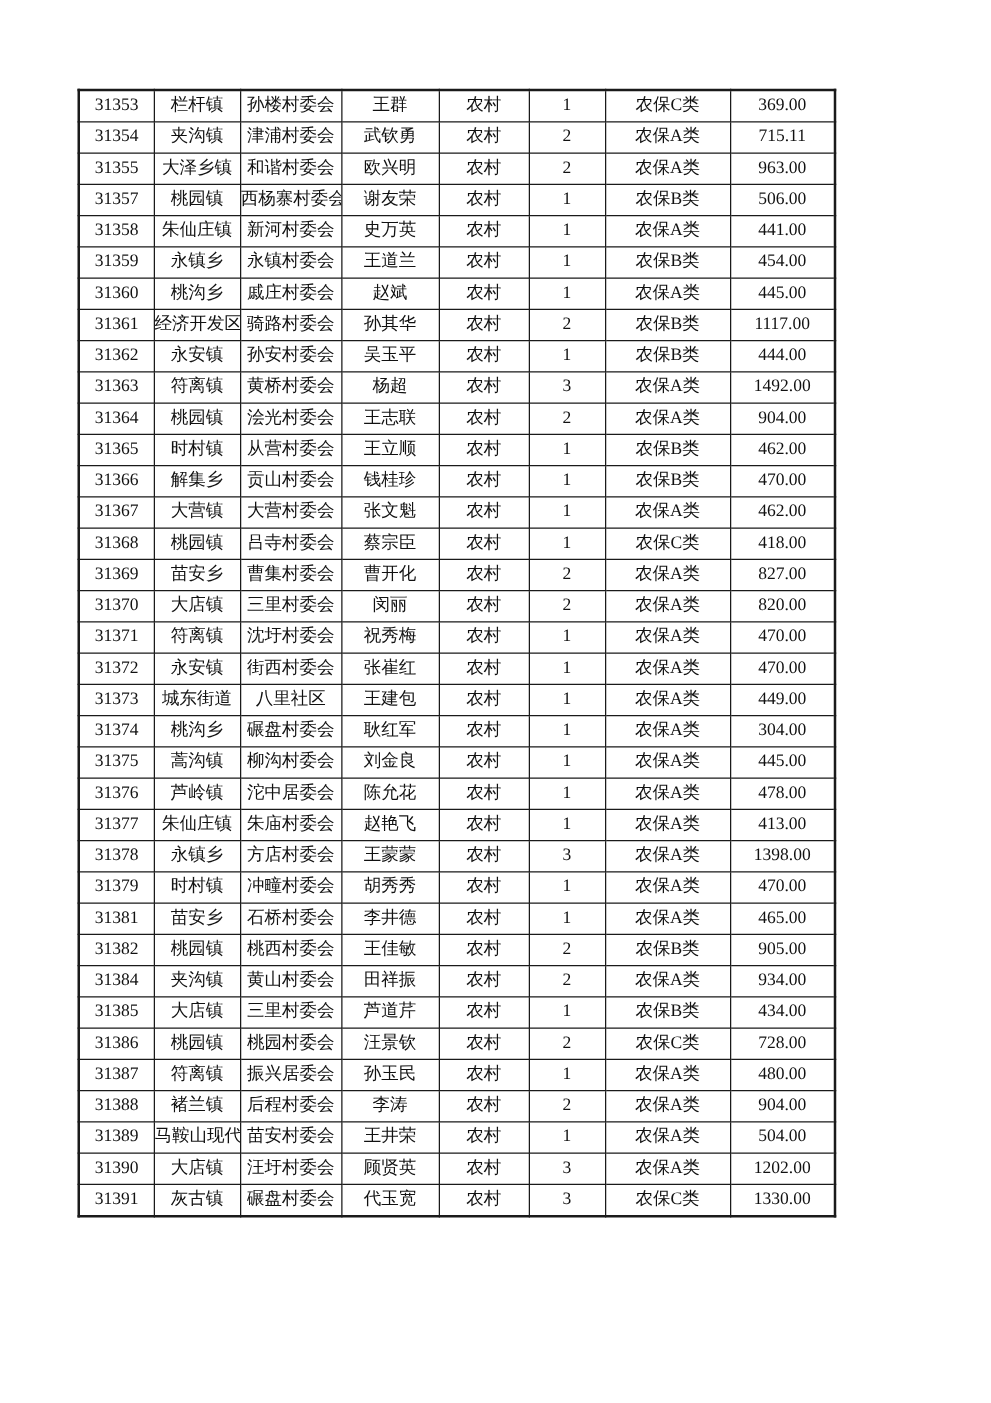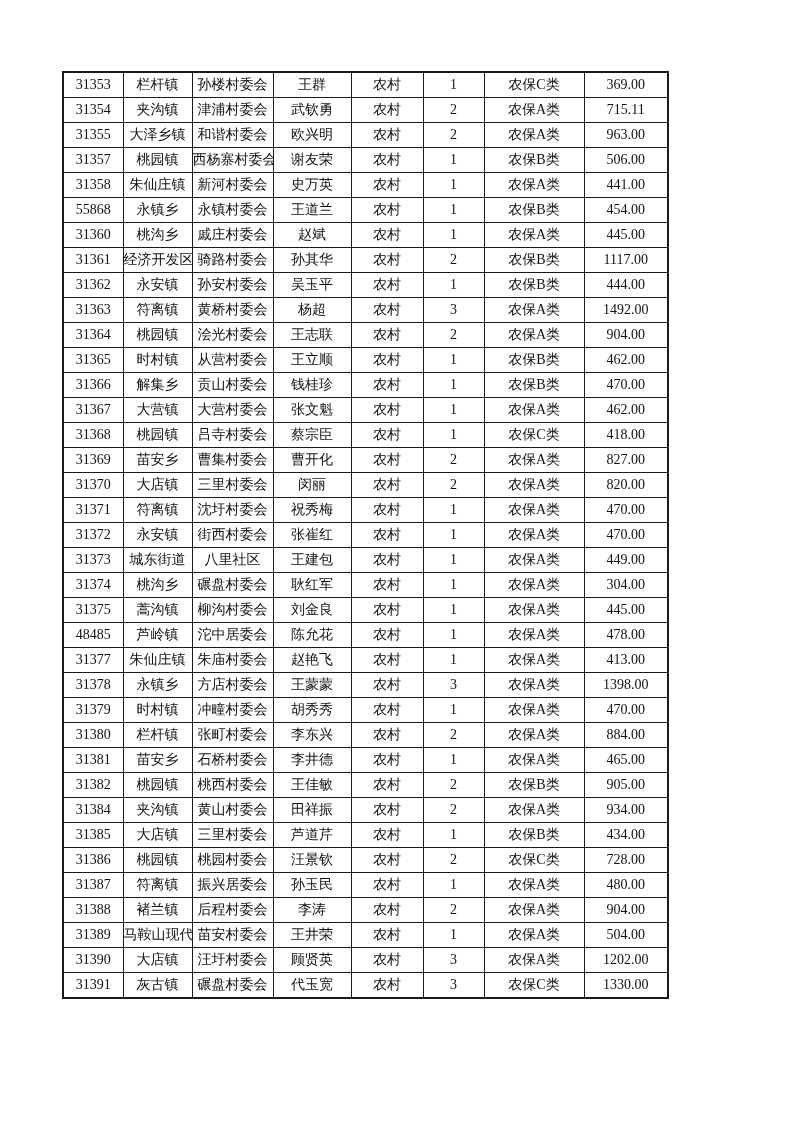--- a/index.html
+++ b/index.html
@@ -183,21 +183,21 @@
           </td>
           <td>
             <div class="cellc">农保A类</div>
           </td>
           <td>
             <div class="cellc">441.00</div>
           </td>
         </tr>
         <tr>
           <td>
-            <div class="cellc">55868</div>
+            <div class="cellc">31359</div>
           </td>
           <td>
             <div class="cellc">永镇乡</div>
           </td>
           <td>
             <div class="cellc">永镇村委会</div>
           </td>
           <td>
             <div class="cellc">王道兰</div>
           </td>
@@ -625,21 +625,21 @@
           </td>
           <td>
             <div class="cellc">农保A类</div>
           </td>
           <td>
             <div class="cellc">445.00</div>
           </td>
         </tr>
         <tr>
           <td>
-            <div class="cellc">48485</div>
+            <div class="cellc">31376</div>
           </td>
           <td>
             <div class="cellc">芦岭镇</div>
           </td>
           <td>
             <div class="cellc">沱中居委会</div>
           </td>
           <td>
             <div class="cellc">陈允花</div>
           </td>
@@ -725,46 +725,20 @@
             <div class="cellc">农村</div>
           </td>
           <td>
             <div class="cellc">1</div>
           </td>
           <td>
             <div class="cellc">农保A类</div>
           </td>
           <td>
             <div class="cellc">470.00</div>
-          </td>
-        </tr>
-        <tr>
-          <td>
-            <div class="cellc">31380</div>
-          </td>
-          <td>
-            <div class="cellc">栏杆镇</div>
-          </td>
-          <td>
-            <div class="cellc">张町村委会</div>
-          </td>
-          <td>
-            <div class="cellc">李东兴</div>
-          </td>
-          <td>
-            <div class="cellc">农村</div>
-          </td>
-          <td>
-            <div class="cellc">2</div>
-          </td>
-          <td>
-            <div class="cellc">农保A类</div>
-          </td>
-          <td>
-            <div class="cellc">884.00</div>
           </td>
         </tr>
         <tr>
           <td>
             <div class="cellc">31381</div>
           </td>
           <td>
             <div class="cellc">苗安乡</div>
           </td>
           <td>

